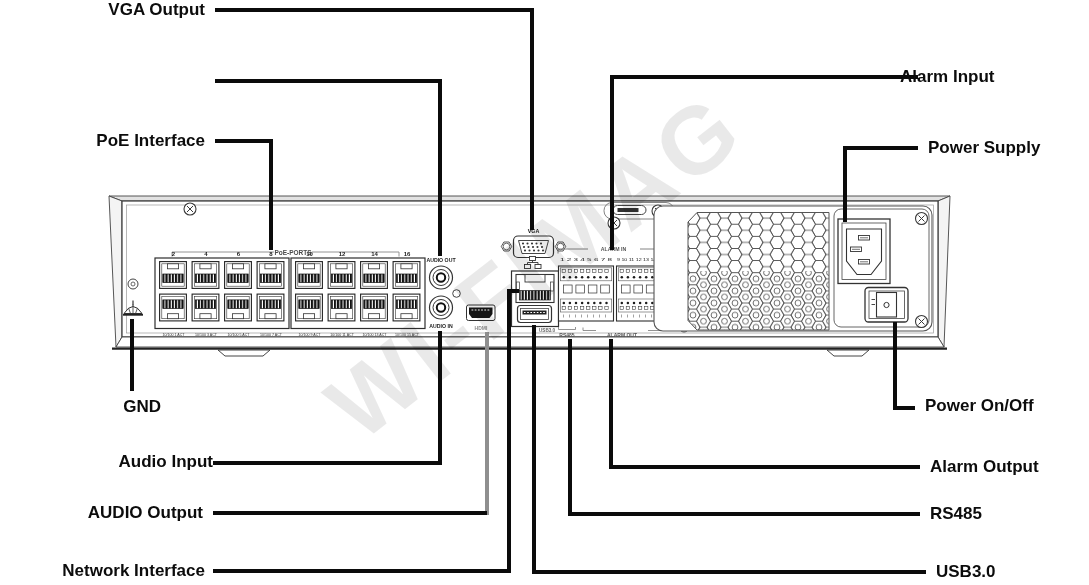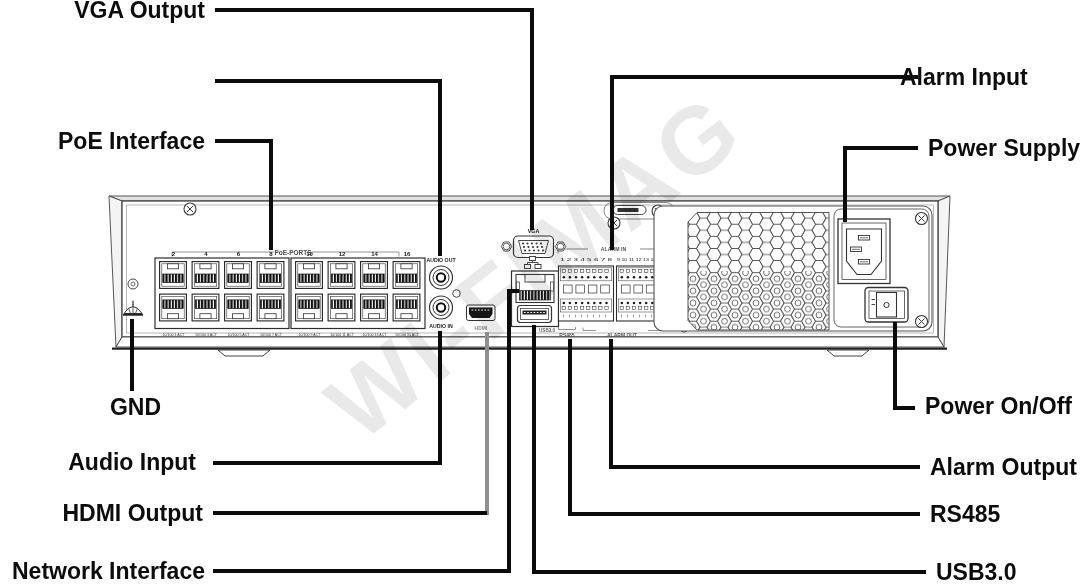--- a/index.html
+++ b/index.html
@@ -1,18 +1,18 @@
 <!DOCTYPE html>
 <html><head>
 <meta charset="utf-8">
 <style>
   html,body{margin:0;padding:0;background:#fff;}
   #stage{position:relative;width:1089px;height:585px;background:#ffffff;overflow:hidden;
          font-family:"Liberation Sans",sans-serif;}
-  .lbl{position:absolute;font-weight:700;font-size:23px;line-height:20px;color:#0c0c0c;white-space:nowrap;}
+  .lbl{position:absolute;font-weight:700;font-size:17px;line-height:20px;color:#0c0c0c;white-space:nowrap;}
   .lbl.ra{text-align:right;}
   .lbl.ca{text-align:right;}
   .cl{position:absolute;background:#0b0b0b;}
   .cl.gray{background:#8f8f8f;}
   #devsvg{position:absolute;left:0;top:0;}
   .wm{position:absolute;left:170px;top:212px;width:730px;text-align:center;
       font-size:95px;font-weight:700;letter-spacing:5px;color:rgba(0,0,0,0.085);
       transform:rotate(-38deg);pointer-events:none;z-index:60;}
   svg text{font-family:"Liberation Sans",sans-serif;}
 </style>
@@ -361,22 +361,22 @@
 
   <div class="cl" style="left:609px;top:339px;width:4px;height:130px;"></div>
   <div class="cl" style="left:609px;top:465px;width:311px;height:4px;"></div>
 
   <div class="cl" style="left:893px;top:322px;width:4px;height:88px;"></div>
   <div class="cl" style="left:893px;top:406px;width:22px;height:4px;"></div>
 
   <div class="lbl ra" style="left:25px;top:0px;width:180px;">VGA Output</div>
   <div class="lbl ra" style="left:25px;top:131px;width:180px;">PoE Interface</div>
   <div class="lbl ca" style="left:101px;top:397px;width:60px;">GND</div>
-  <div class="lbl ra" style="left:18px;top:452px;width:178px;">Audio Input</div>
-  <div class="lbl ra" style="left:25px;top:503px;width:178px;">HDMI Output</div>
+  <div class="lbl ra" style="left:35px;top:452px;width:178px;">Audio Input</div>
+  <div class="lbl ra" style="left:25px;top:503px;width:178px;">AUDIO Output</div>
   <div class="lbl ra" style="left:2px;top:561px;width:203px;">Network Interface</div>
 
   <div class="lbl" style="left:900px;top:67px;">Alarm Input</div>
   <div class="lbl" style="left:928px;top:138px;">Power Supply</div>
   <div class="lbl" style="left:925px;top:396px;">Power On/Off</div>
   <div class="lbl" style="left:930px;top:457px;">Alarm Output</div>
   <div class="lbl" style="left:930px;top:504px;">RS485</div>
   <div class="lbl" style="left:936px;top:562px;">USB3.0</div>
 
   <div class="wm">WI-FIMAG</div>

